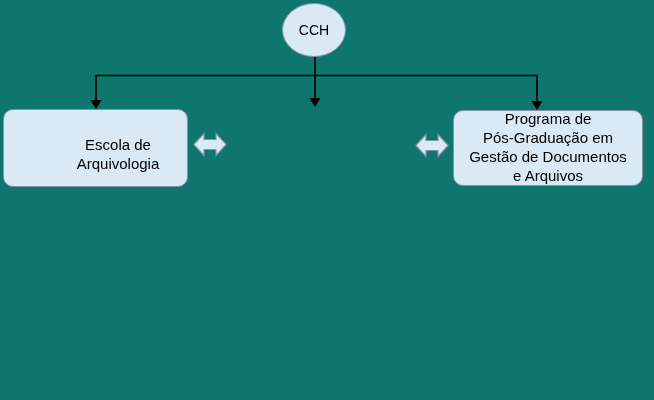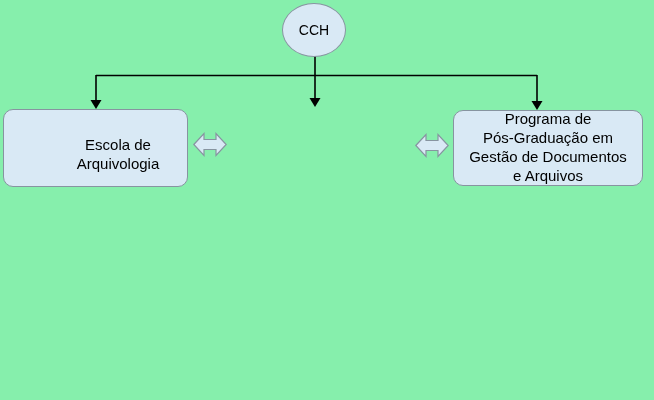--- a/index.html
+++ b/index.html
@@ -5,21 +5,21 @@
   html, body {
     margin: 0;
     padding: 0;
     background: #ffffff;
     font-family: "Liberation Sans", sans-serif;
   }
   .canvas {
     position: relative;
     width: 654px;
     height: 400px;
-    background: #86efac;
+    background: #0f766e;
     overflow: hidden;
     --node-fill: #d9e9f5;
     --node-border: #8794a0;
     --connector: #000000;
     --text: #000000;
   }
   .connectors {
     position: absolute;
     left: 0; top: 0;
     width: 654px; height: 400px;

